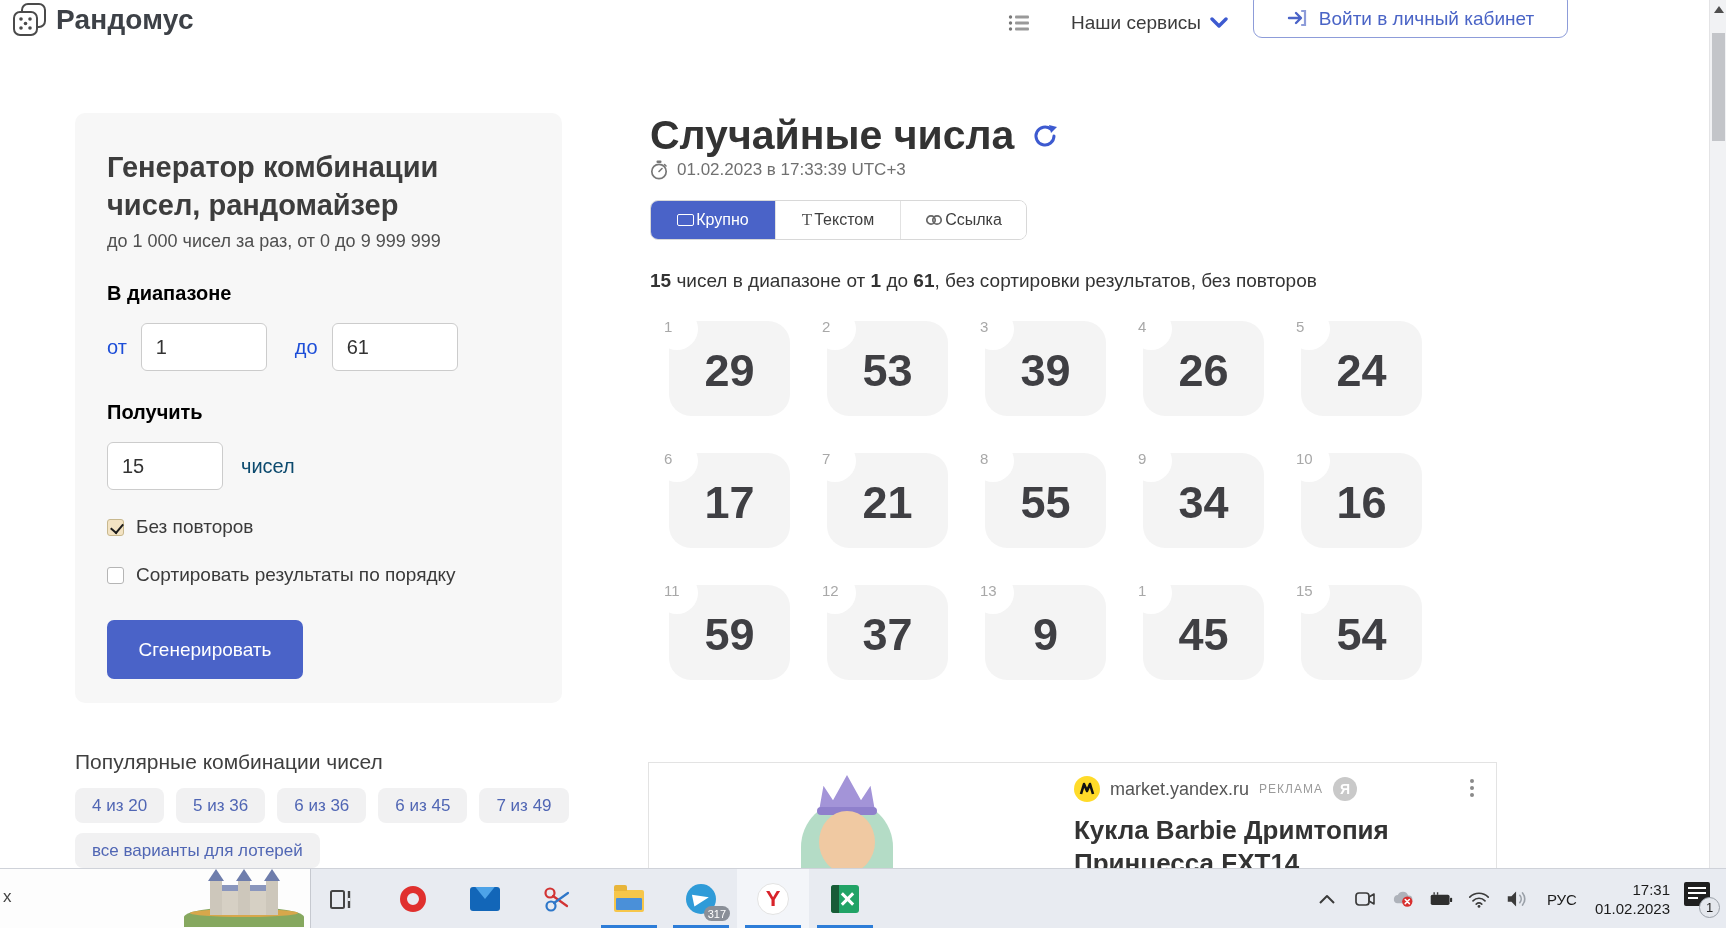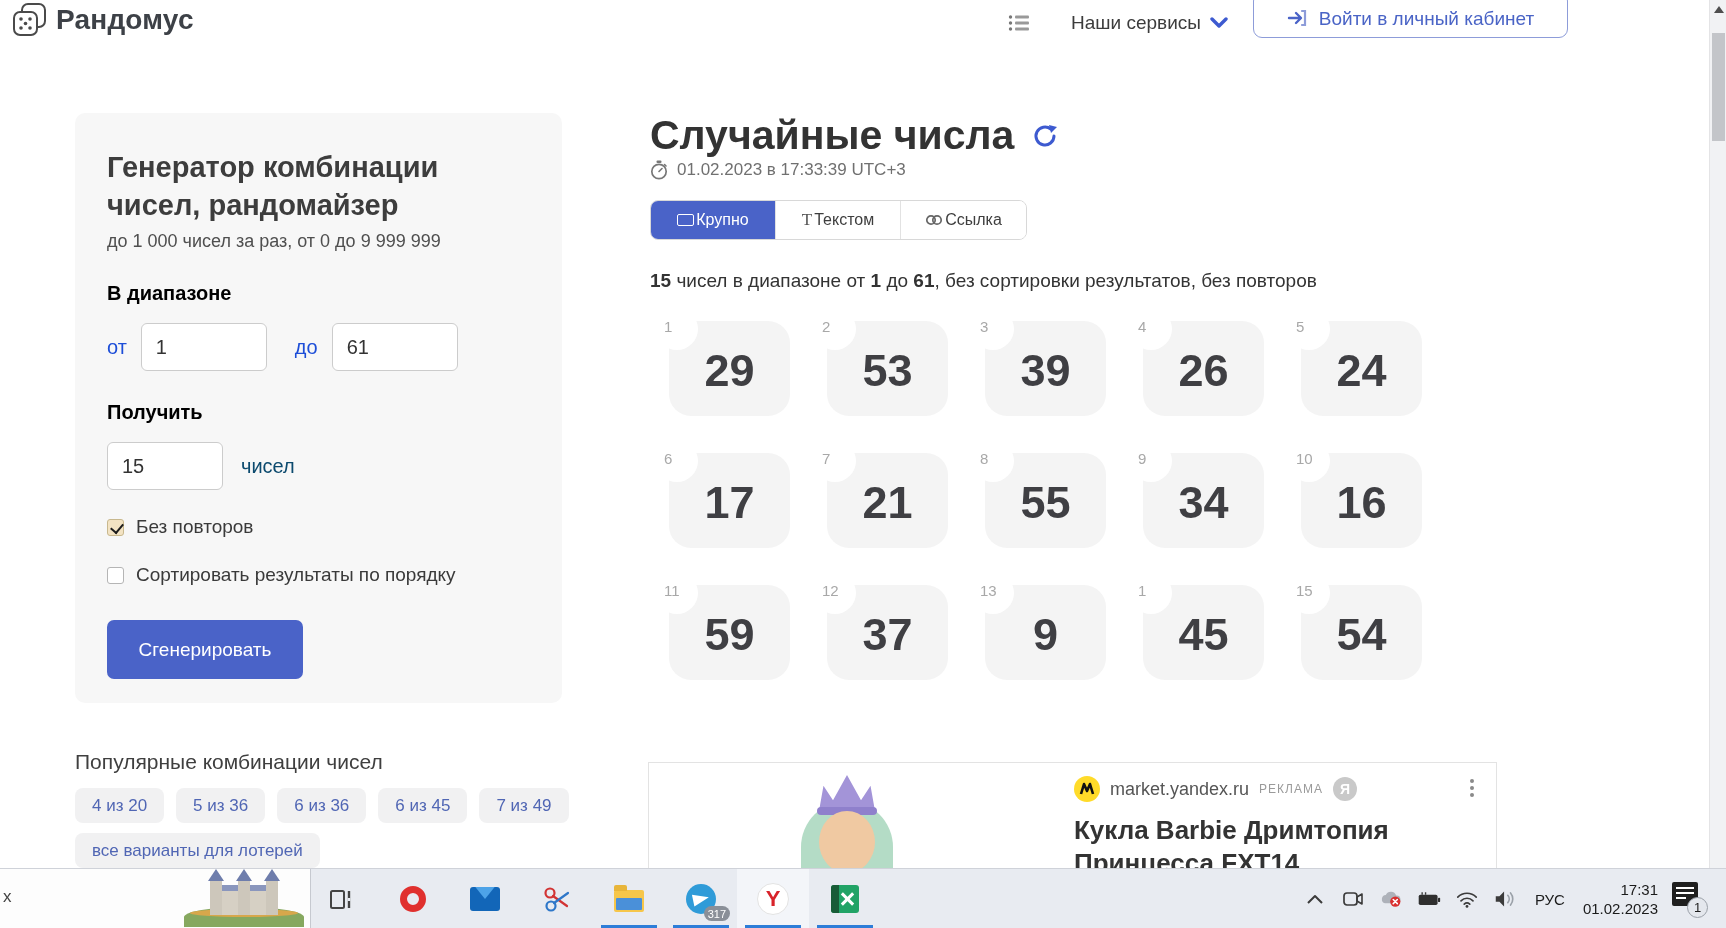--- a/index.html
+++ b/index.html
@@ -105,21 +105,21 @@
   .folder-ico::after { content:""; position:absolute; left:2px; top:8px; width:26px; height:12px; background:#4a90d9; border-radius:1px; }
   .tg-ico { position:relative; width:30px; height:30px; border-radius:50%; background:#2f9bd8; }
   .tg-ico::before { content:""; position:absolute; left:7px; top:9px; width:0; height:0; border-top:6px solid transparent; border-bottom:6px solid transparent; border-left:16px solid #fff; transform:rotate(-12deg); }
   .tg-badge { position:absolute; right:7px; bottom:8px; min-width:24px; height:15px; background:#8a8f98; color:#fff; font-size:11px; border-radius:8px; display:flex; align-items:center; justify-content:center; padding:0 4px; }
   .ya-ico { width:32px; height:32px; border-radius:50%; background:#fff; border:1px solid #e3e3e3; display:flex; align-items:center; justify-content:center; font-size:22px; font-weight:bold; color:#d8232a; }
   .xl-ico { position:relative; width:28px; height:28px; background:#21a366; border-radius:3px; display:flex; align-items:center; justify-content:center; }
   .xl-ico::before { content:""; position:absolute; left:0; top:0; width:8px; height:28px; background:#185c37; border-radius:3px 0 0 3px; }
   .xl-x { position:relative; width:14px; height:14px; margin-left:4px; }
   .xl-x::before,.xl-x::after { content:""; position:absolute; left:6px; top:-1px; width:3px; height:16px; background:#fff; }
   .xl-x::before { transform:rotate(45deg); } .xl-x::after { transform:rotate(-45deg); }
-  .tray { position:absolute; right:0; top:0; height:60px; display:flex; align-items:center; gap:14px; padding-right:20px; }
+  .tray { position:absolute; right:0; top:0; height:60px; display:flex; align-items:center; gap:14px; padding-right:8px; }
   .tray-ico { display:flex; align-items:center; justify-content:center; width:24px; height:24px; cursor:pointer; }
   .lang { font-size:15px; color:#1c1c1c; cursor:pointer; padding:0 4px; }
   .clock { text-align:right; font-size:15px; color:#1b1b1b; line-height:19px; cursor:pointer; }
   .notif { position:relative; width:34px; height:34px; cursor:pointer; }
   .notif .sq { position:absolute; left:0; top:0; width:26px; height:24px; background:#1f1f1f; border-radius:2px 2px 6px 2px; }
   .notif .sq i { position:absolute; left:4px; height:2px; background:#fff; }
   .notif .badge { position:absolute; right:-2px; bottom:-2px; width:21px; height:21px; border-radius:50%; background:#e4e7ed; border:1px solid #9aa0a8; color:#1c1c1c; font-size:13px; display:flex; align-items:center; justify-content:center; }
 </style>
 </head>
 <body>

